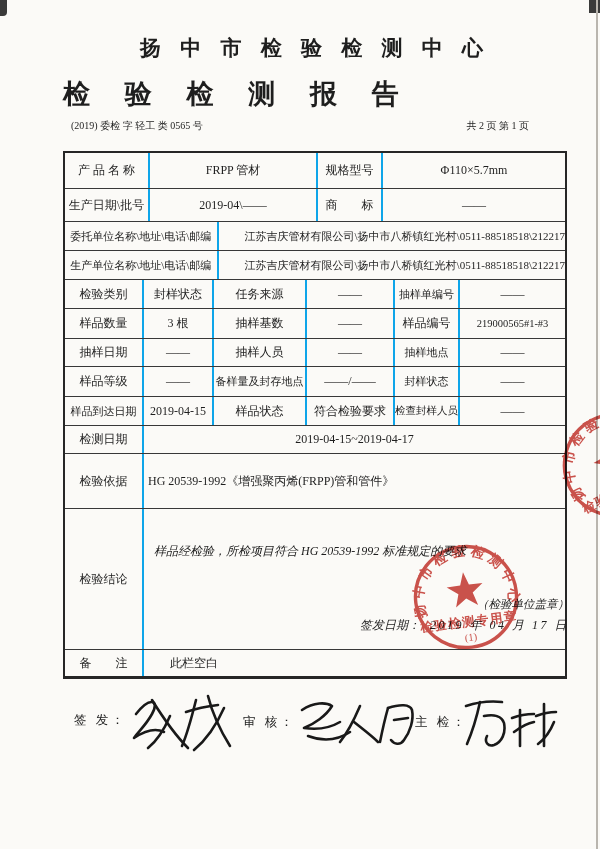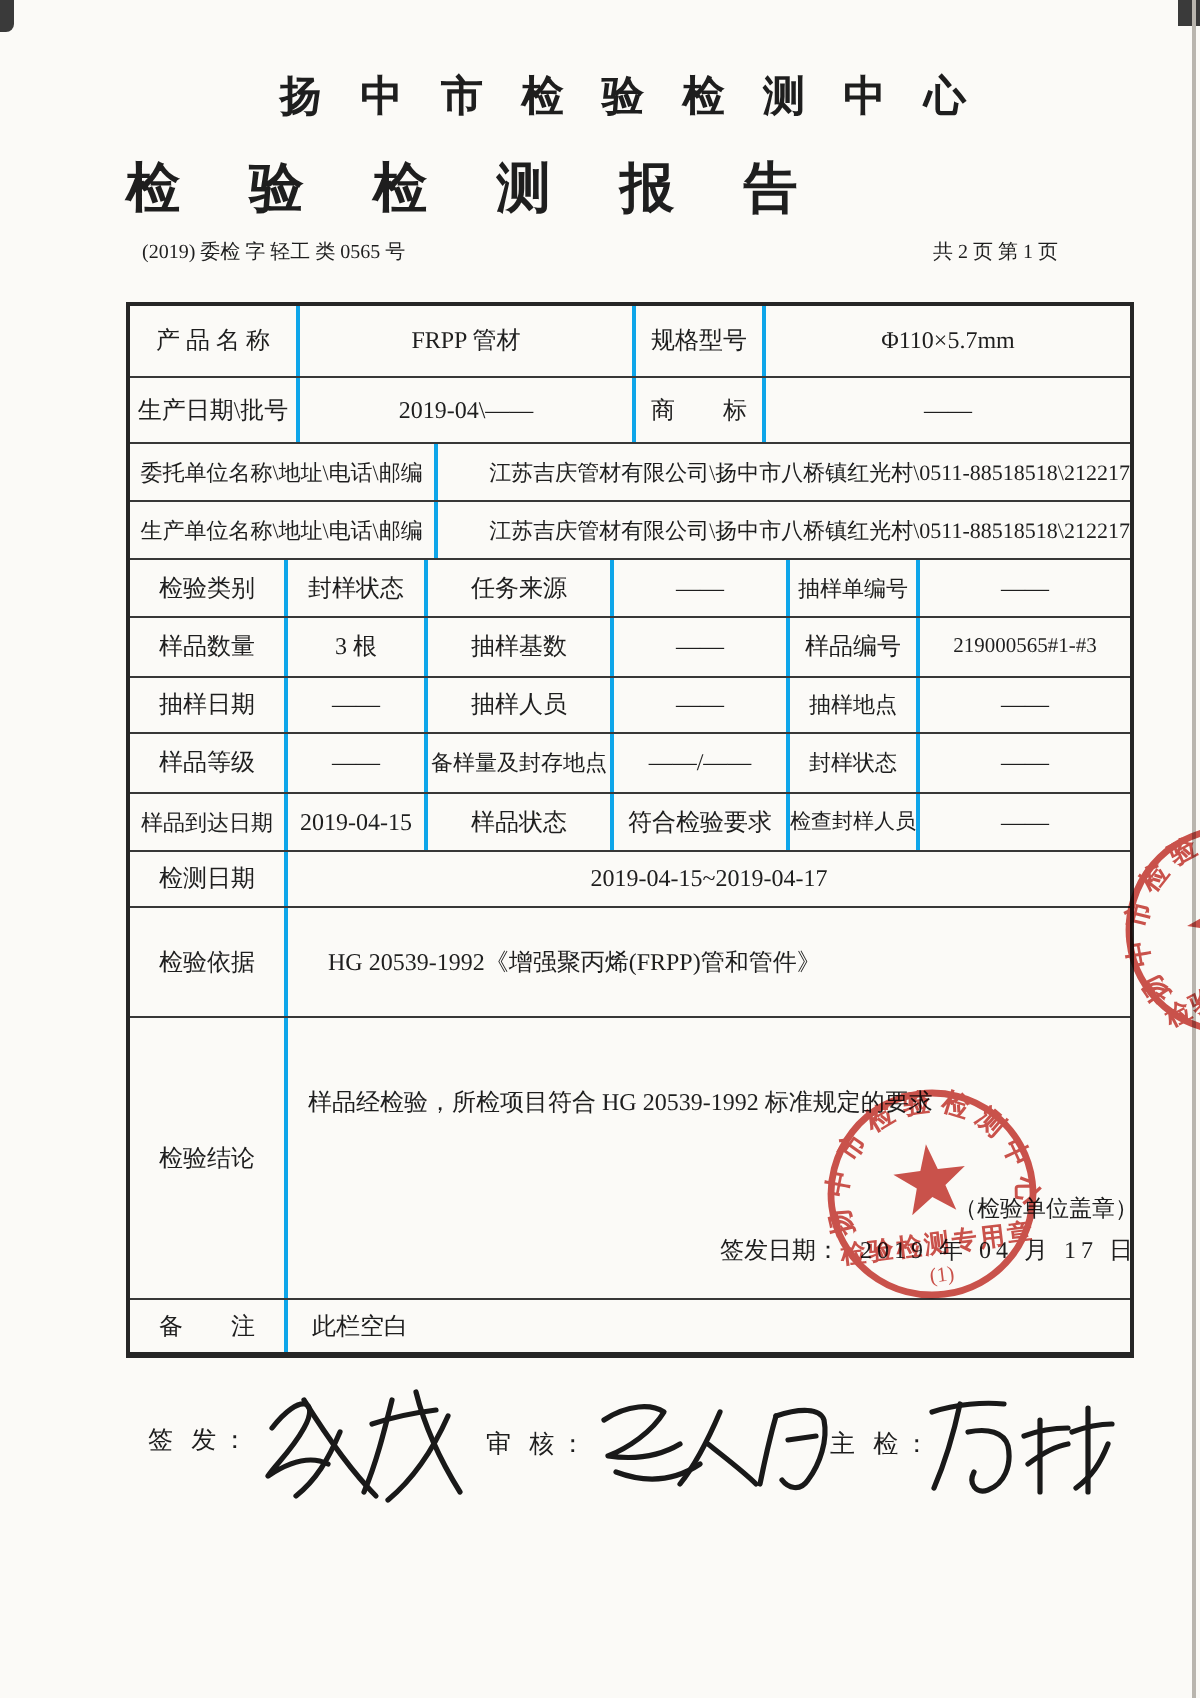--- a/index.html
+++ b/index.html
@@ -45,21 +45,21 @@
   }
   .cell + .cell { border-left:2px solid #0ea5e9; }
   .left { justify-content:flex-start; padding-left:26px; }
   .sm { font-size:11px; }
   .xs { font-size:10.5px; }
   
   .ga1{width:83px}.ga2{width:168px}.ga3{width:65px}.ga4{flex:1}
   .gb1{width:160px}.gb2{flex:1}
   .gc1{width:77px}.gc2{width:70px}.gc3{width:93px}.gc4{width:88px}.gc5{width:65px}.gc6{flex:1}
   .gd1{width:77px}.gd2{flex:1}
-  .concl-cell { position:relative; display:block; }
+  .concl-cell { position:relative; display:block;font-style:italic; }
   .concl-text { position:absolute; left:10px; top:34px; font-size:12px; }
   .seal-note  { position:absolute; left:333px; top:88px; font-size:11.5px; }
   .issue-line { position:absolute; left:216px; top:108px; font-size:12px; }
   .issue-date { letter-spacing:2.5px; margin-left:10px; }
 
   
   .stamp { position:absolute; color:#c5342d; opacity:.85; mix-blend-mode:multiply; }
   .stamp-main { left:396px; top:527px; transform:rotate(-7deg); }
   .stamp-edge { left:545px; top:395px; transform:rotate(-28deg); }
 
@@ -143,33 +143,33 @@
     <div class="cell gc4">符合检验要求</div>
     <div class="cell gc5 xs">检查封样人员</div>
     <div class="cell gc6">——</div>
   </div>
   <div class="trow" style="height:28px">
     <div class="cell gd1">检测日期</div>
     <div class="cell gd2">2019-04-15~2019-04-17</div>
   </div>
   <div class="trow" style="height:55px">
     <div class="cell gd1">检验依据</div>
-    <div class="cell gd2 left" style="padding-left:20px">HG 20539-1992《增强聚丙烯(FRPP)管和管件》</div>
+    <div class="cell gd2 left" style="padding-left:4px">HG 20539-1992《增强聚丙烯(FRPP)管和管件》</div>
   </div>
   <div class="trow" style="height:141px">
     <div class="cell gd1">检验结论</div>
     <div class="cell gd2 concl-cell">
       <span class="concl-text">样品经检验，所检项目符合 HG 20539-1992 标准规定的要求</span>
       <span class="seal-note">（检验单位盖章）</span>
       <span class="issue-line"><span>签发日期：</span><span class="issue-date">2019 年 04 月 17 日</span></span>
     </div>
   </div>
   <div class="trow" style="height:27px">
     <div class="cell gd1">备　　注</div>
-    <div class="cell gd2 left" style="padding-left:12px">此栏空白</div>
+    <div class="cell gd2 left" style="padding-left:26px">此栏空白</div>
   </div>
 </div>
 
 <svg class="stamp stamp-main" width="140" height="140" viewBox="-70 -70 140 140" aria-hidden="true">
   <defs>
     <g id="stampg">
       <circle cx="0" cy="0" r="50.5" fill="none" stroke="currentColor" stroke-width="3.4"></circle>
       <polygon fill="currentColor" transform="translate(0,-6)" points="0,-19 4.4,-6.1 18,-5.9 7.2,2.3 11.1,15.3 0,7.5 -11.1,15.3 -7.2,2.3 -18,-5.9 -4.4,-6.1"></polygon>
       <path id="arcp" d="M -33,29 A 43,43 0 1 1 33,29" fill="none" stroke="none"></path>
       <text font-size="13.5" letter-spacing="4.5" fill="currentColor" font-weight="bold" style="font-family:'Liberation Serif','DejaVu Serif',serif">

